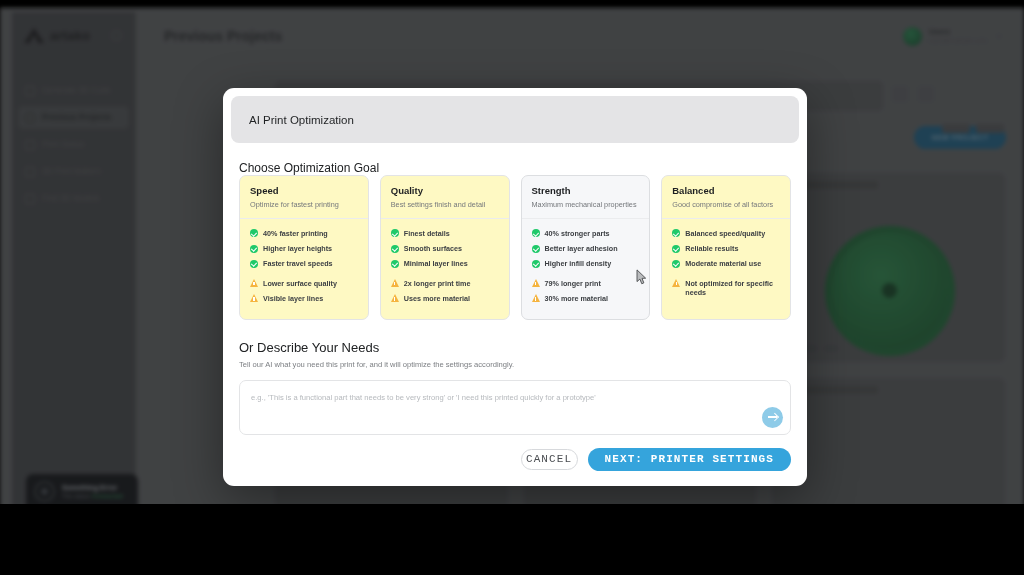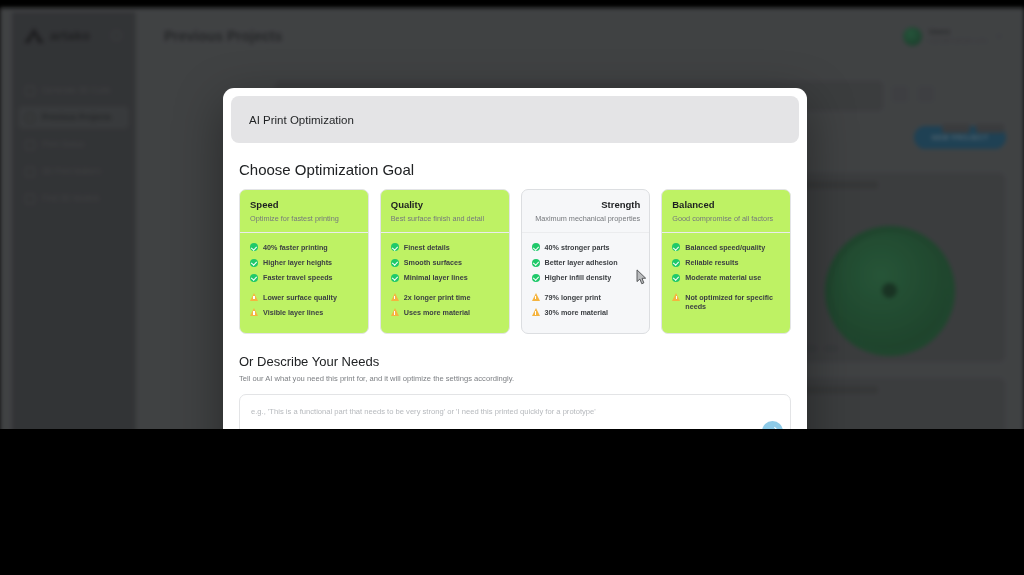--- a/index.html
+++ b/index.html
@@ -4,21 +4,21 @@
 <style>
   * { box-sizing: border-box; margin: 0; padding: 0; }
   html, body {
     width: 1024px; height: 575px;
     overflow: hidden;
     background: #000;
     font-family: "Liberation Sans", sans-serif;
   }
   #screen {
     position: relative;
-    width: 1024px; height: 429px;
+    width: 1024px; height: 504px;
     background: #000;
     overflow: hidden;
     padding-left: 32px;
   }
 
   
   #app {
     position: absolute;
     left: 0; top: 8px;
     width: 1024px; height: 559px;
@@ -215,29 +215,29 @@
     height: 47px;
     background: #e4e4e6;
     border-radius: 8px;
     display: flex; align-items: center;
     padding: 0 18px;
   }
   .modal-title { font-size: 11.5px; color: #1f2123; font-weight: 400; }
   .modal-body { padding: 18px 16px 0 16px; }
 
   .section-label {
-    font-size: 15px; color: #202224; margin-bottom: 11px;
+    font-size: 12px; color: #202224; 
   }
 
   .cards { display: grid; grid-template-columns: repeat(4,1fr); gap: 11px; }
   .card {
     border: 1px solid #e3e4e6; border-radius: 7px;
-    background: #bef264; overflow: hidden;
-  }
-  .card.selected { background: #f6f7f9; border-color: #dcdee1; text-align: right; }
+    background: #fef9c3; overflow: hidden;
+  }
+  .card.selected { background: #f6f7f9; border-color: #dcdee1; }
   .card-head { padding: 9px 9px 9px 10px; border-bottom: 1px solid #ebecee; }
   .card-name { font-size: 9.5px; font-weight: 700; color: #1d1f21; margin-bottom: 4px; }
   .card-desc { font-size: 7.3px; color: #75787c; line-height: 1.3; }
   .card-list { padding: 9px 9px 10px 10px; }
   .feat {
     display: flex; align-items: flex-start; gap: 5px;
     margin-bottom: 5px;
   }
   .feat.gap { margin-top: 9px; }
   .feat-txt { font-size: 7.2px; color: #3d4044; line-height: 1.35; padding-top: .5px; font-weight: bold; }
@@ -476,21 +476,21 @@
             <div class="feat">
               <span class="ico-warn"></span>
               <span class="feat-txt">Visible layer lines</span>
             </div>
           </div>
         </div>
 
         <div class="card">
           <div class="card-head">
             <div class="card-name">Quality</div>
-            <div class="card-desc">Best surface finish and detail</div>
+            <div class="card-desc">Best settings finish and detail</div>
           </div>
           <div class="card-list">
             <div class="feat">
               <span class="ico-ok"></span>
               <span class="feat-txt">Finest details</span>
             </div>
             <div class="feat">
               <span class="ico-ok"></span>
               <span class="feat-txt">Smooth surfaces</span>
             </div>

